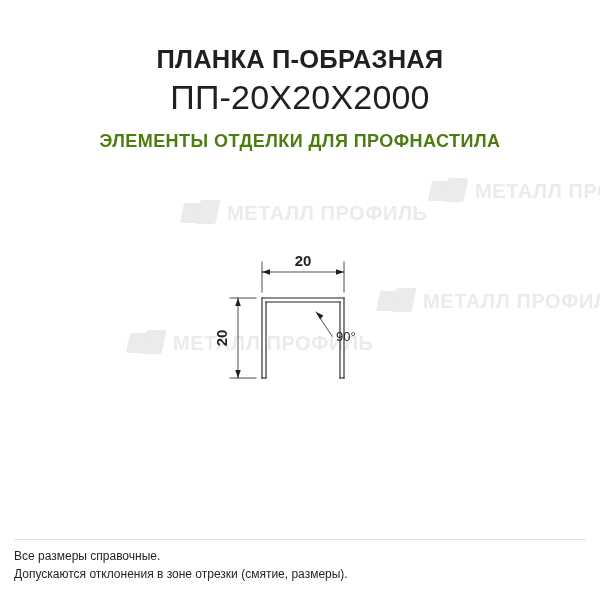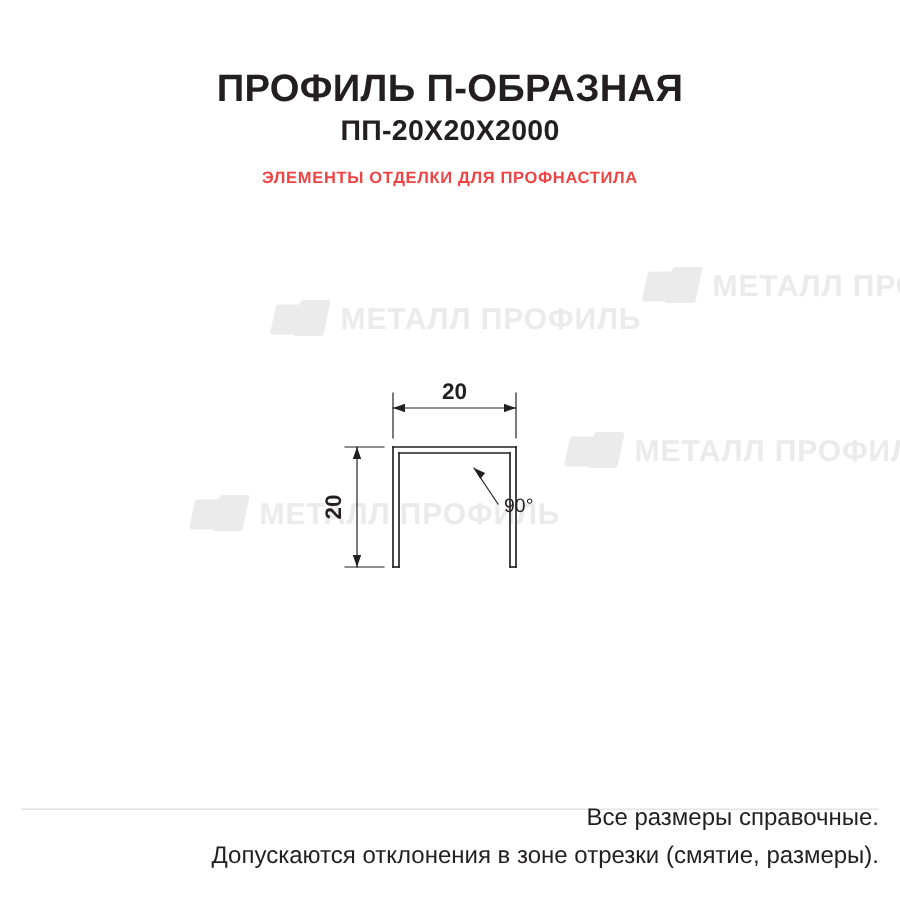--- a/index.html
+++ b/index.html
@@ -30,32 +30,32 @@
     text-align: center;
   }
   .title-1 {
     font-size: 25.5px;
     font-weight: bold;
     letter-spacing: 0.2px;
     line-height: 1.18;
     color: #231f20;
   }
   .title-2 {
-    font-size: 19px;
-    font-weight: bold;
+    font-size: 34px;
+    font-weight: normal;
     letter-spacing: 0.2px;
     line-height: 1.18;
     color: #231f20;
     margin-top: 3px;
   }
   .subtitle {
-    font-size: 11px;
+    font-size: 18px;
     font-weight: bold;
     letter-spacing: 0.45px;
-    color: #ef4444;
+    color: #4d7c0f;
     margin-top: 14px;
   }
 
   
   .wm {
     position: absolute;
     display: flex;
     align-items: center;
     gap: 9px;
     opacity: 1;
@@ -112,41 +112,40 @@
   }
 
   
   .footer {
     position: absolute;
     left: 14px;
     bottom: 16px;
     right: 14px;
   }
   .footer-line {
-    font-size: 16px;
+    font-size: 12px;
     color: #231f20;
     line-height: 1.55;
-    text-align: right;
   }
   .rule {
     position: absolute;
     left: 14px;
     right: 14px;
     bottom: 60px;
     height: 1px;
     background: #e3e3e3;
   }
 </style>
 </head>
 <body>
 
 <div class="page">
 
   <div class="header">
-    <div class="title-1">ПРОФИЛЬ П-ОБРАЗНАЯ</div>
+    <div class="title-1">ПЛАНКА П-ОБРАЗНАЯ</div>
     <div class="title-2">ПП-20Х20Х2000</div>
     <div class="subtitle">ЭЛЕМЕНТЫ ОТДЕЛКИ ДЛЯ ПРОФНАСТИЛА</div>
   </div>
 
   <div class="wm wm-1">
     <span class="wm-mark"></span>
     <span class="wm-text">МЕТАЛЛ ПРОФИЛЬ</span>
   </div>
   <div class="wm wm-2">
     <span class="wm-mark"></span>

